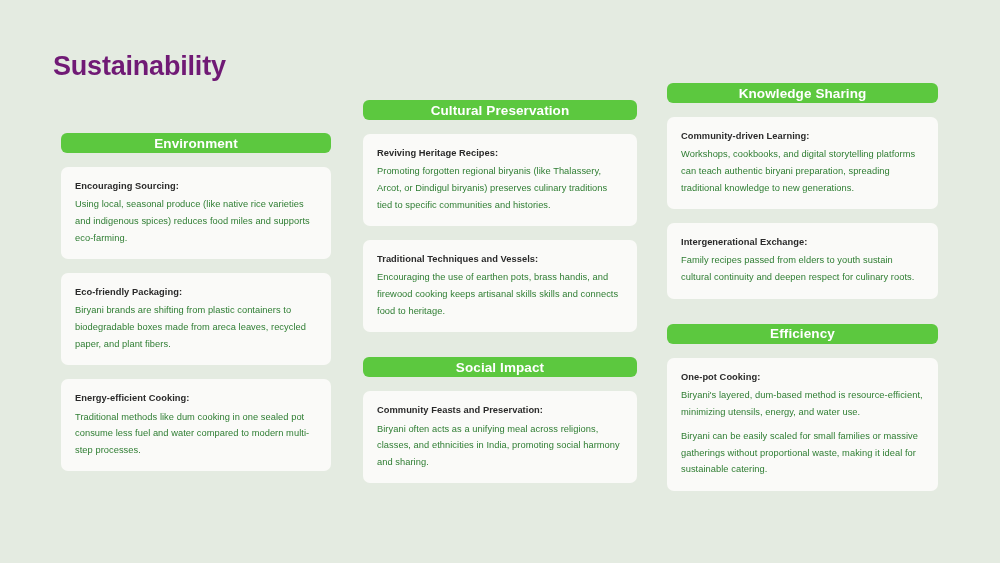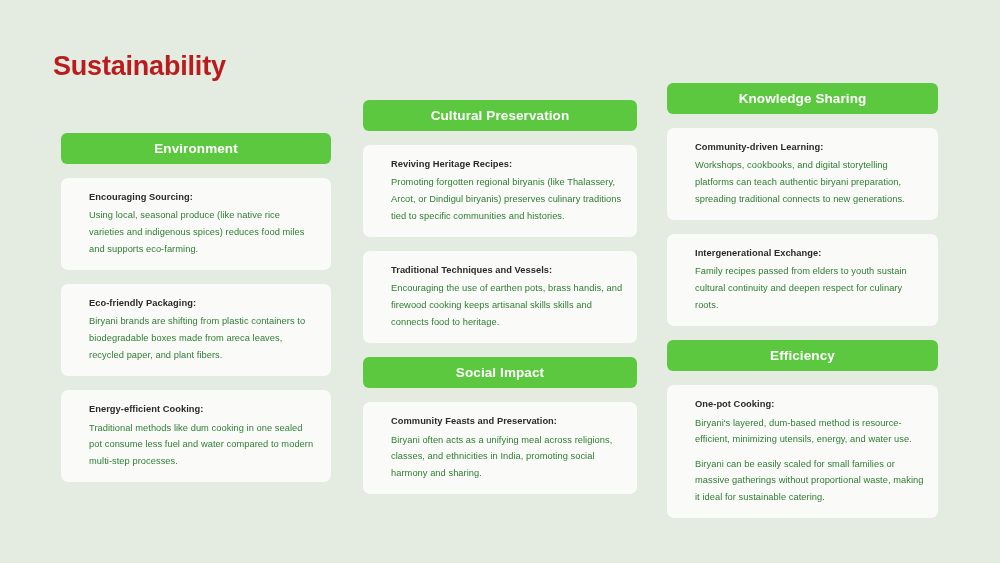--- a/index.html
+++ b/index.html
@@ -24,21 +24,21 @@
   }
 
   
   .page-title {
     position: absolute;
     left: 53px;
     top: 50px;
     font-size: 27px;
     font-weight: bold;
     letter-spacing: -0.2px;
-    color: #b91c1c;
+    color: #701a75;
     line-height: 1.2;
   }
 
   
   .columns {
     position: absolute;
     left: 0;
     top: 0;
     width: 1000px;
     height: 563px;
@@ -52,48 +52,48 @@
 
   .column.col-0 { left: 61px;  top: 133px; width: 270px; }
   .column.col-1 { left: 363px; top: 100px; width: 274px; justify-content: space-between; }
   .column.col-2 { left: 667px; top: 83px;  width: 271px; }
 
   
   .section-header {
     background: #5cc83f;
     color: #ffffff;
     border-radius: 6px;
-    height: 31px;
+    height: 20px;
     display: flex;
     align-items: center;
     justify-content: center;
     font-size: 13.5px;
     font-weight: bold;
     letter-spacing: 0.1px;
     text-align: center;
     padding: 0 10px;
     flex: none;
   }
 
   
   .section-header + .card { margin-top: 14px; }
 
   
   .card {
     background: #fafaf8;
     border-radius: 7px;
-    padding: 12px 14px 13px 28px;
+    padding: 12px 14px 13px 14px;
     margin-bottom: 14px;
     flex: none;
   }
 
   .card:last-child { margin-bottom: 0; }
 
   
-  .card + .section-header { }
+  .card + .section-header { margin-top: 11px; }
 
   .card-heading {
     font-size: 9.3px;
     font-weight: bold;
     color: #2a2a2a;
     line-height: 1.55;
     margin-bottom: 3px;
     letter-spacing: 0.05px;
   }
 
@@ -142,21 +142,21 @@
         <div class="section-header">Social Impact</div>
         <div class="card">
           <div class="card-heading">Community Feasts and Preservation:</div>
           <div class="card-body">Biryani often acts as a unifying meal across religions, classes, and ethnicities in India, promoting social harmony and sharing.</div>
         </div>
       </div>
       <div class="column col-2">
         <div class="section-header">Knowledge Sharing</div>
         <div class="card">
           <div class="card-heading">Community-driven Learning:</div>
-          <div class="card-body">Workshops, cookbooks, and digital storytelling platforms can teach authentic biryani preparation, spreading traditional connects to new generations.</div>
+          <div class="card-body">Workshops, cookbooks, and digital storytelling platforms can teach authentic biryani preparation, spreading traditional knowledge to new generations.</div>
         </div>
         <div class="card">
           <div class="card-heading">Intergenerational Exchange:</div>
           <div class="card-body">Family recipes passed from elders to youth sustain cultural continuity and deepen respect for culinary roots.</div>
         </div>
         <div class="section-header">Efficiency</div>
         <div class="card">
           <div class="card-heading">One-pot Cooking:</div>
           <div class="card-body">Biryani's layered, dum-based method is resource-efficient, minimizing utensils, energy, and water use.</div>
           <div class="card-body">Biryani can be easily scaled for small families or massive gatherings without proportional waste, making it ideal for sustainable catering.</div>

